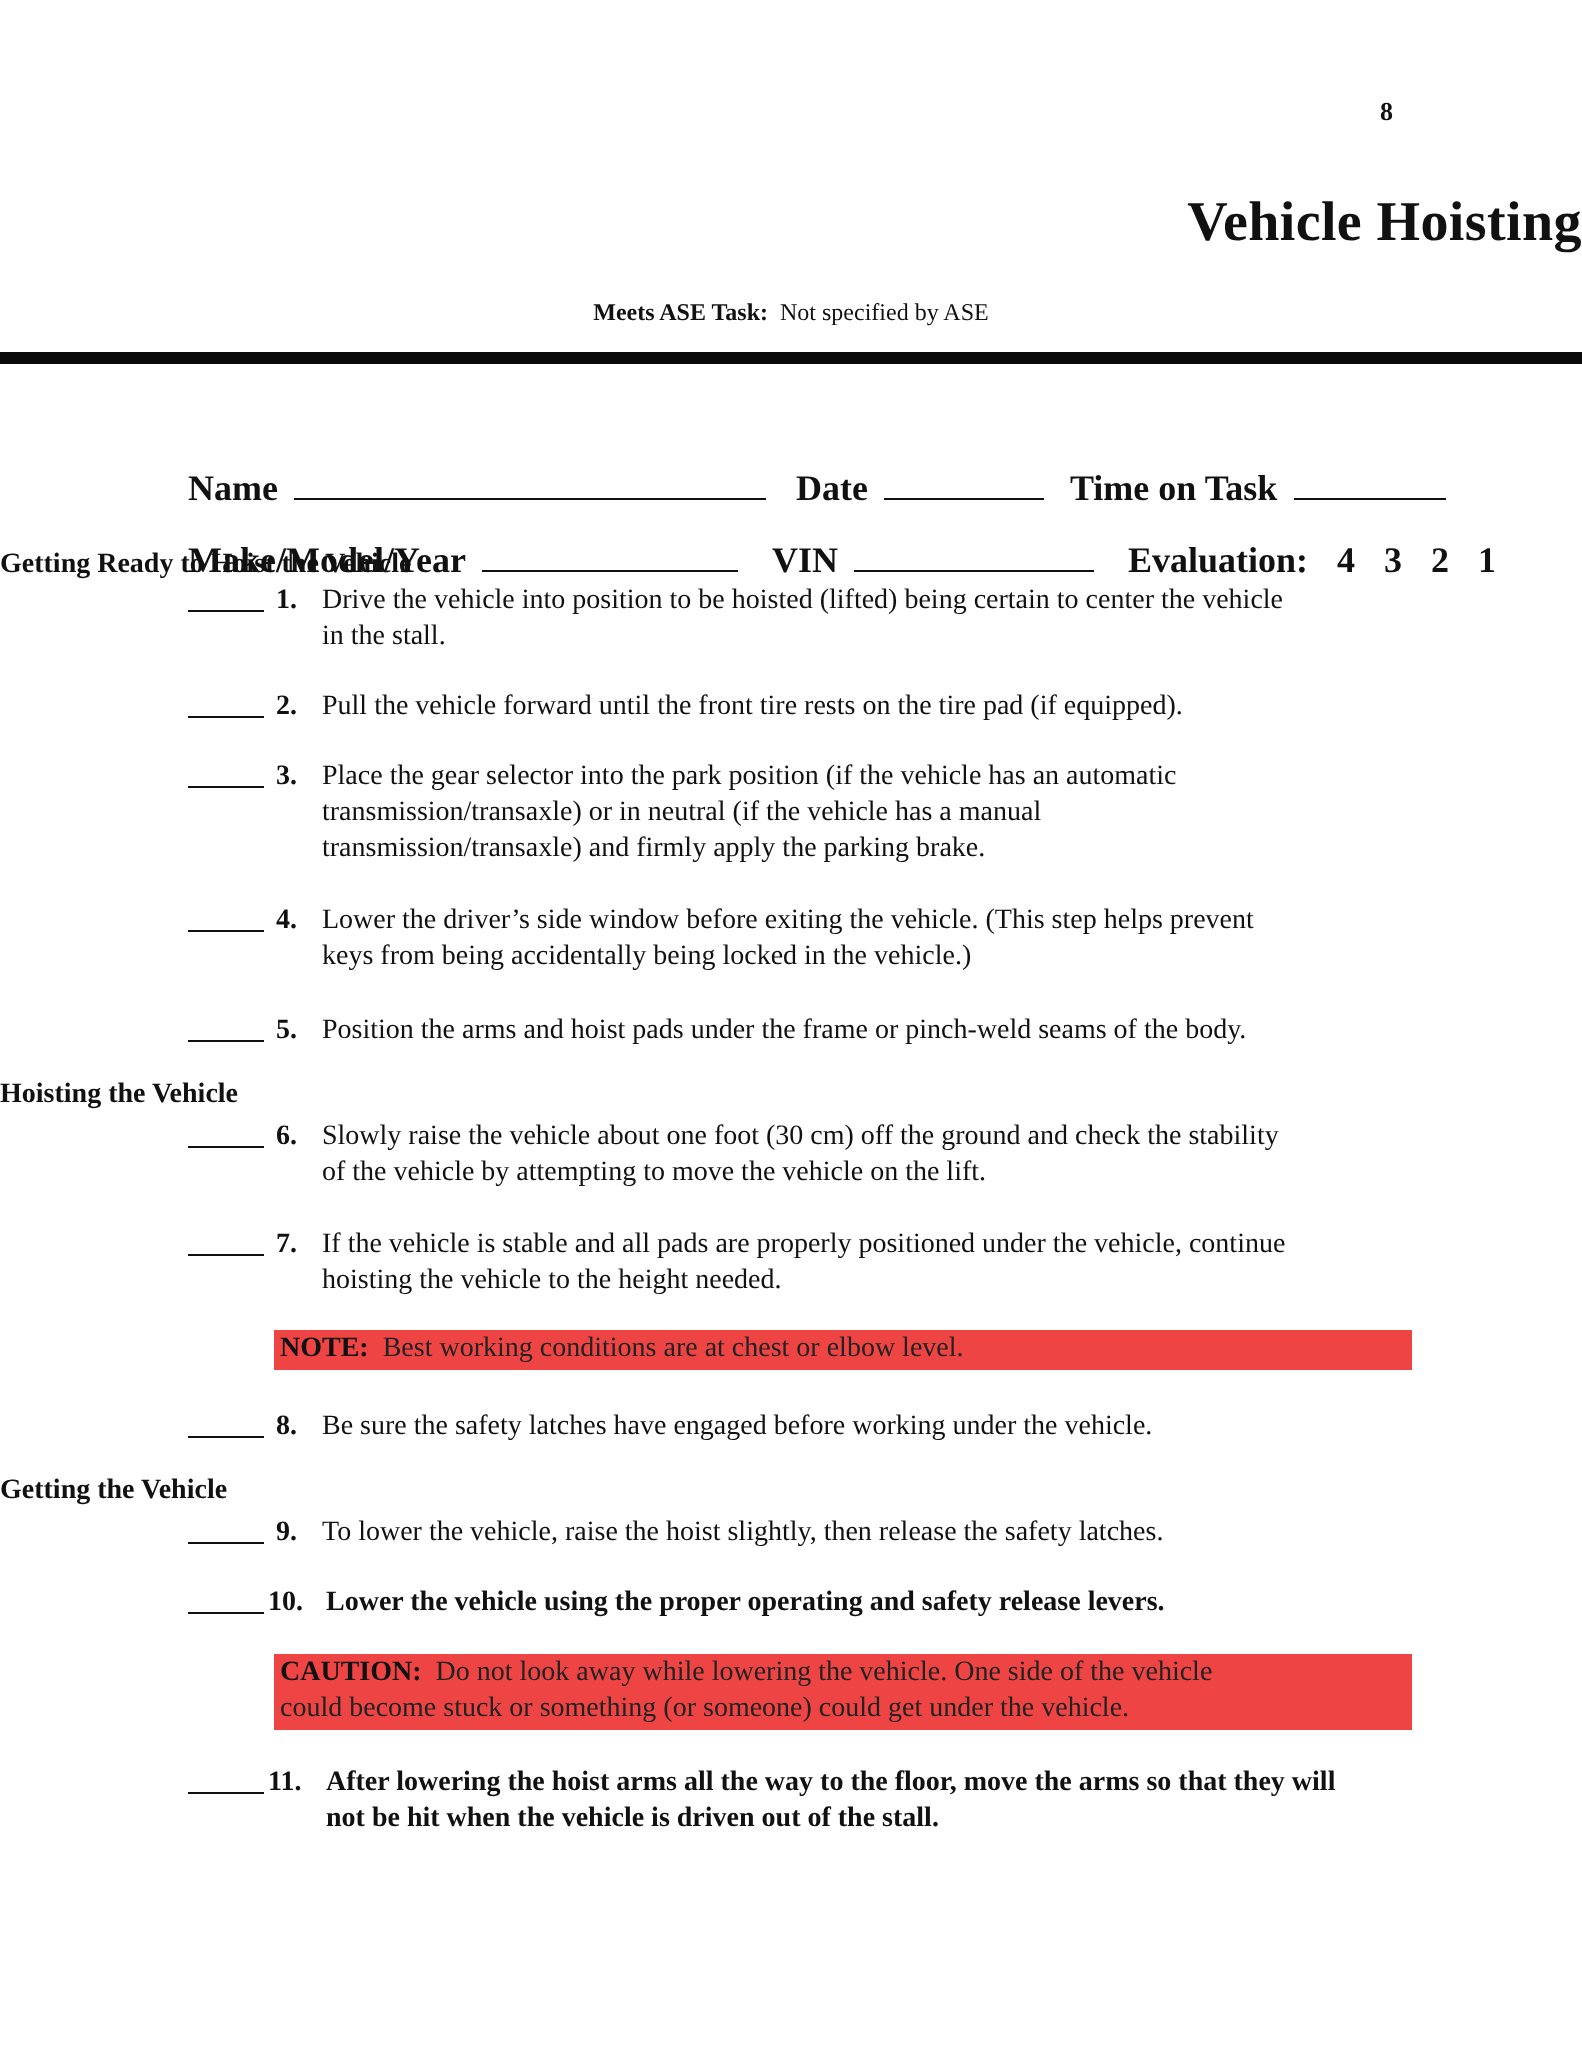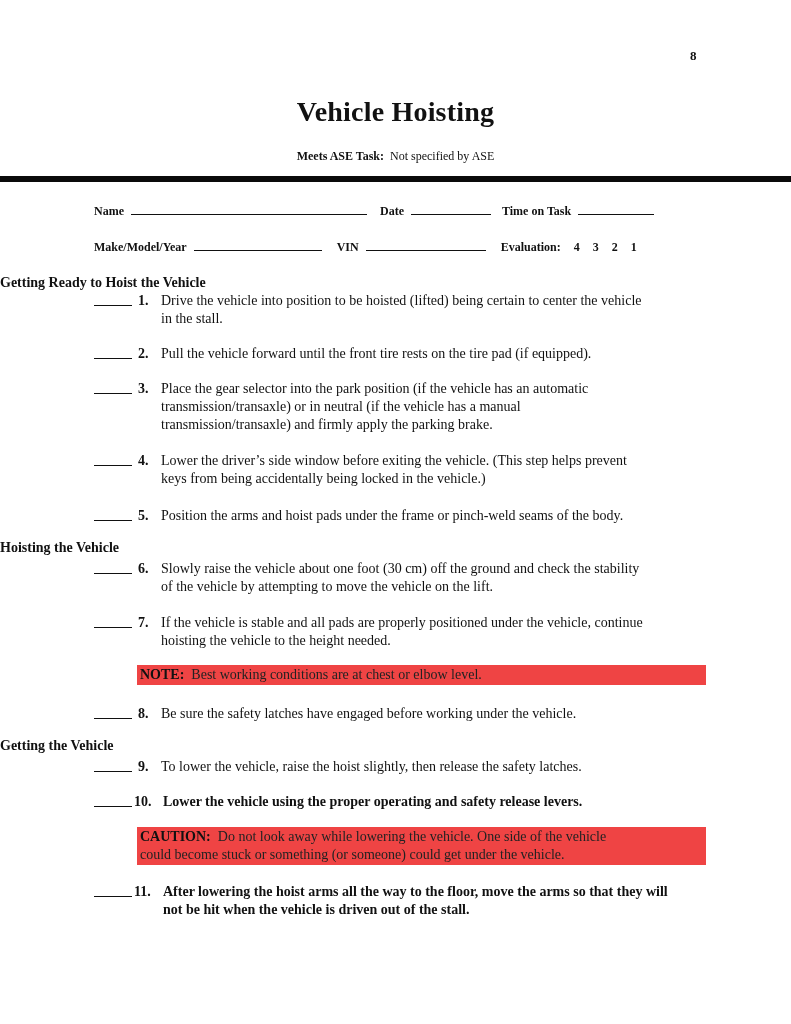--- a/index.html
+++ b/index.html
@@ -7,34 +7,35 @@
     width: 791px; height: 1024px; position: relative; overflow: hidden;
     font-family: "Liberation Serif", "DejaVu Serif", serif;
     color: #111111;
   }
   .page-num {
     position: absolute; top: 48px; left: 690px;
     font-size: 13px; font-weight: bold;
   }
   .title {
     position: absolute; top: 96px; left: 0; width: 791px;
-    text-align: center; font-size: 28px; font-weight: bold; letter-spacing: 0.2px;
+    text-align: right; font-size: 28px; font-weight: bold; letter-spacing: 0.2px;
   }
   .ase {
     position: absolute; top: 149px; left: 0; width: 791px;
     text-align: center; font-size: 12px;
   }
   .ase b { font-weight: bold; }
   .rule {
     position: absolute; top: 176px; left: 0; width: 791px; height: 6px;
     background: #0a0a0a;
   }
   .info-row {
-    position: absolute; left: 94px; font-size: 12px; font-weight: bold;
+    position: absolute; left: 94px; font-size: 18px; font-weight: bold;
     white-space: nowrap;
+    margin-top: 32px;
   }
   .info-row .blank {
     display: inline-block; border-bottom: 1px solid #111; height: 12px;
     vertical-align: baseline; margin: 0 6px 0 4px;
   }
   .info-row .lbl { display: inline-block; }
   .eval-nums span { display: inline-block; margin-left: 10px; }
   .section-heading {
     position: absolute; left: 0; width: 791px; text-align: left;
     font-size: 14px; font-weight: bold;

